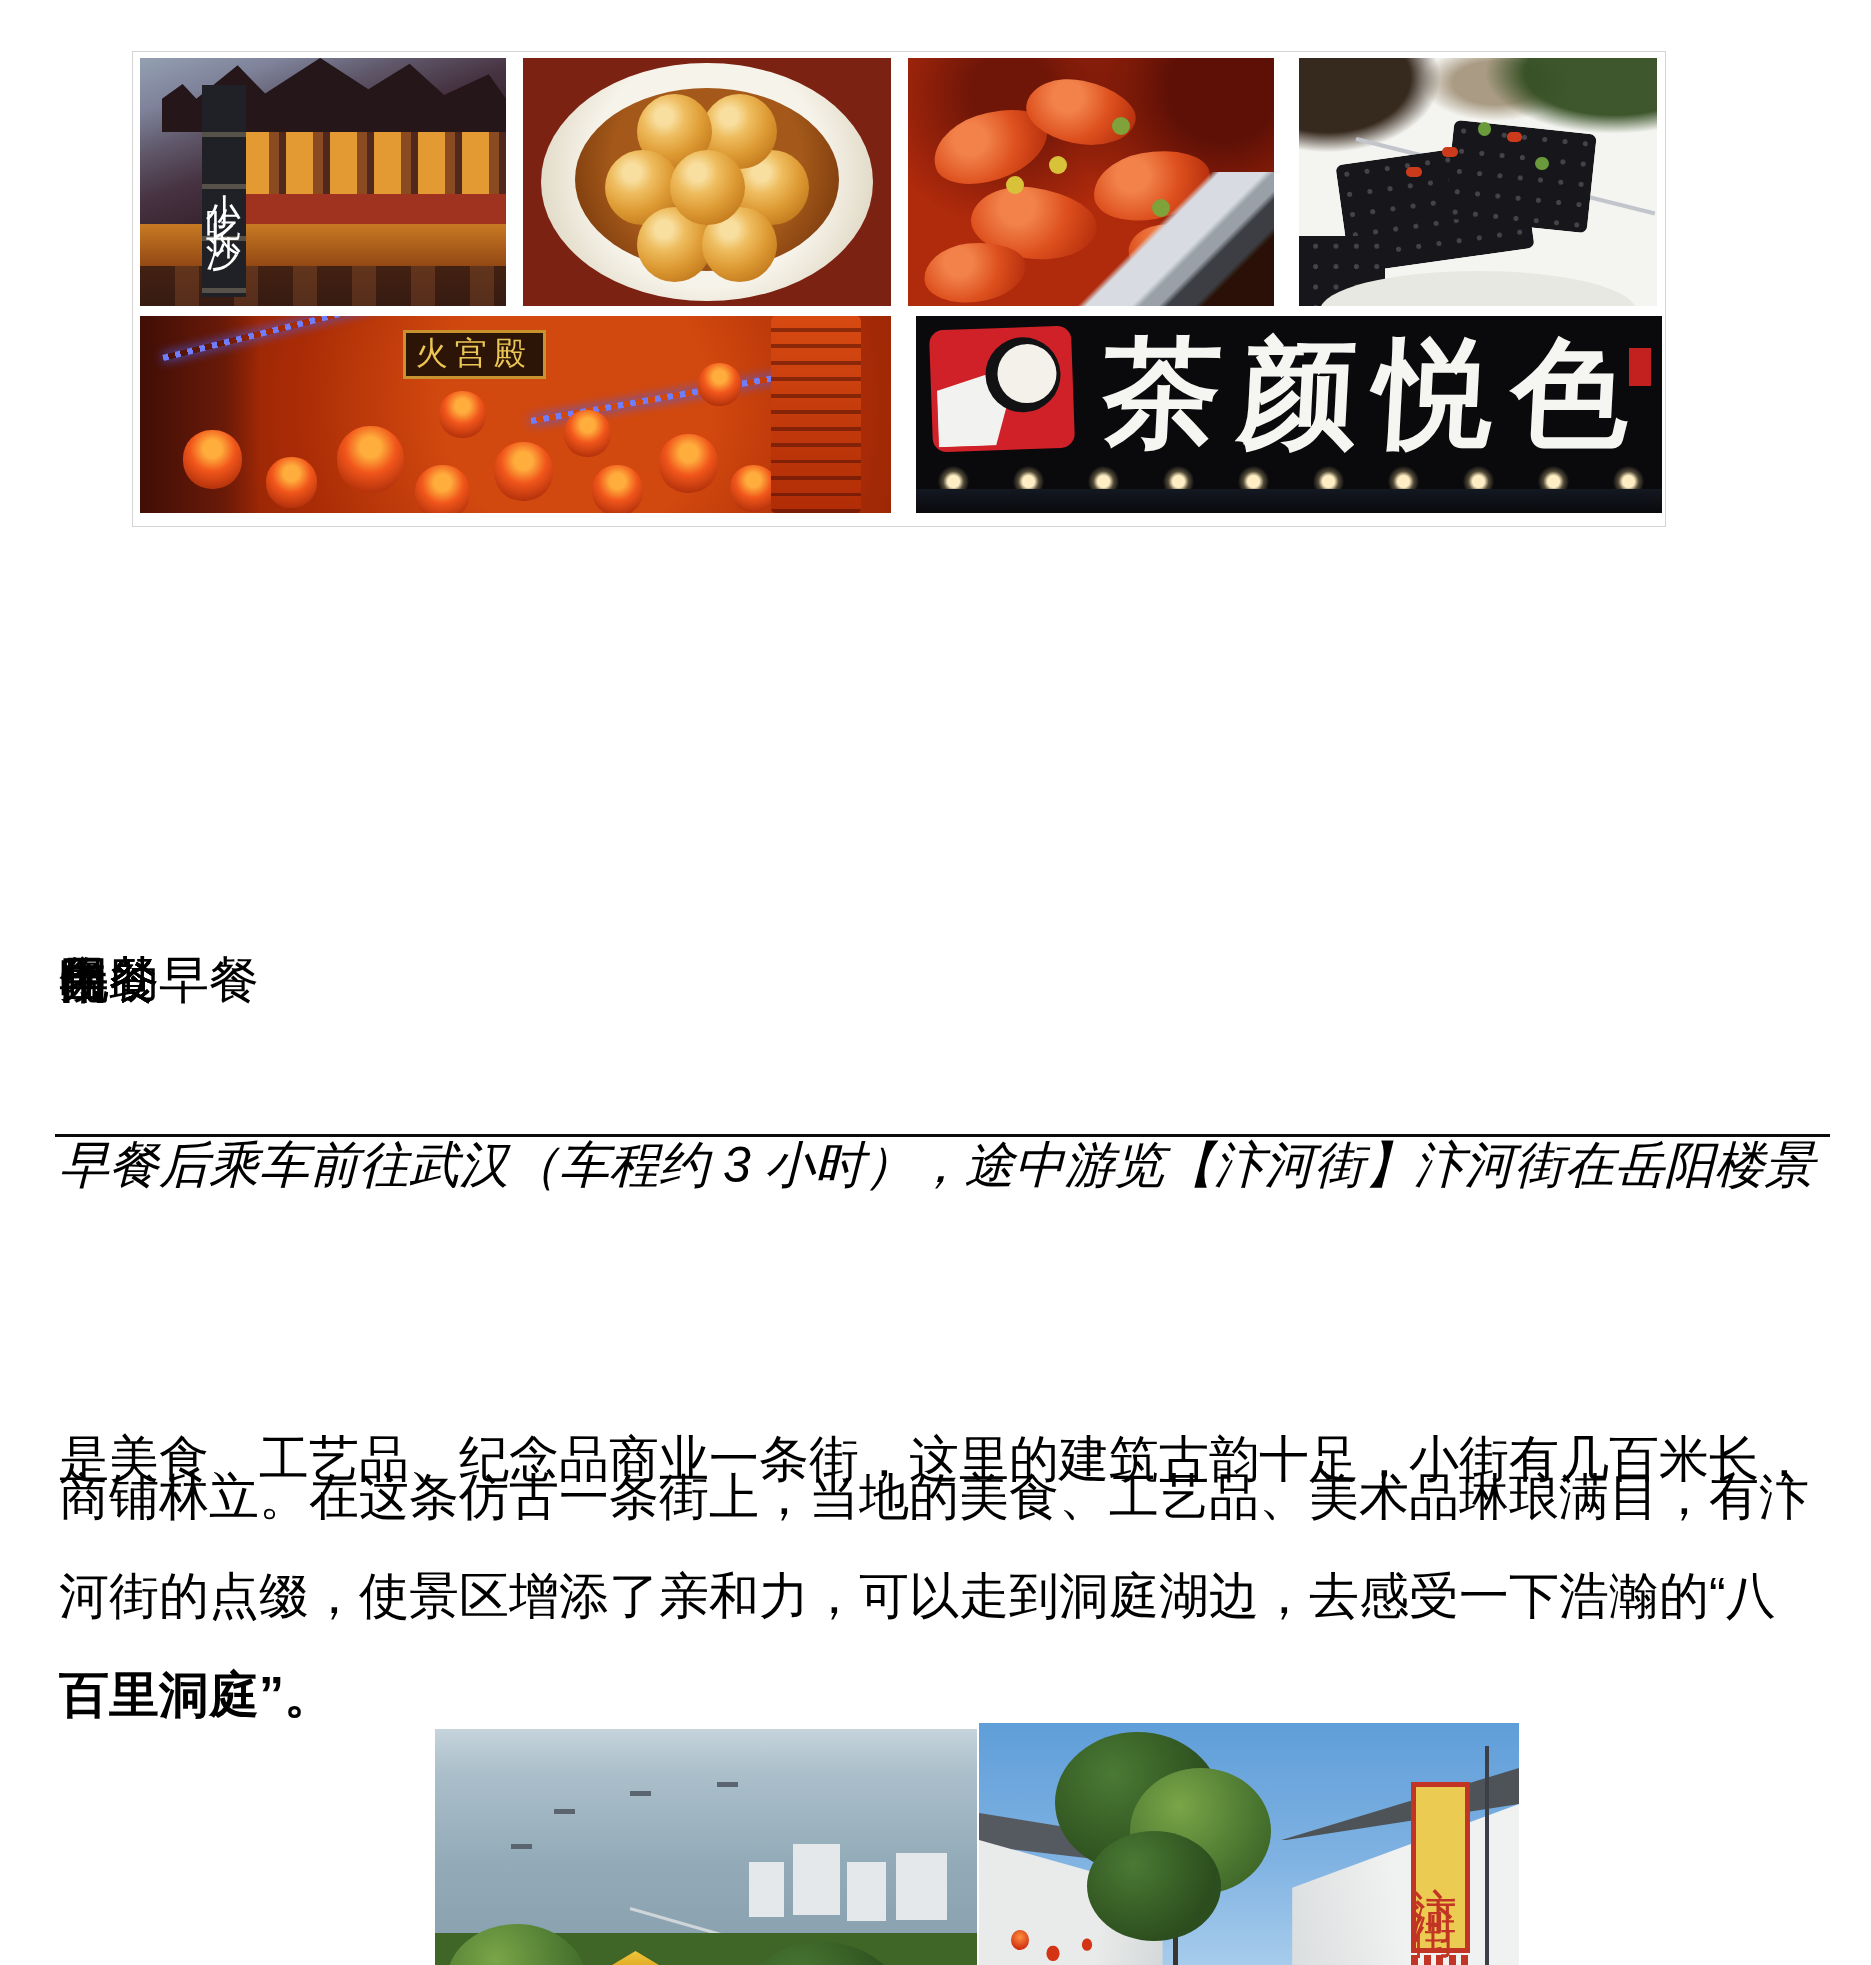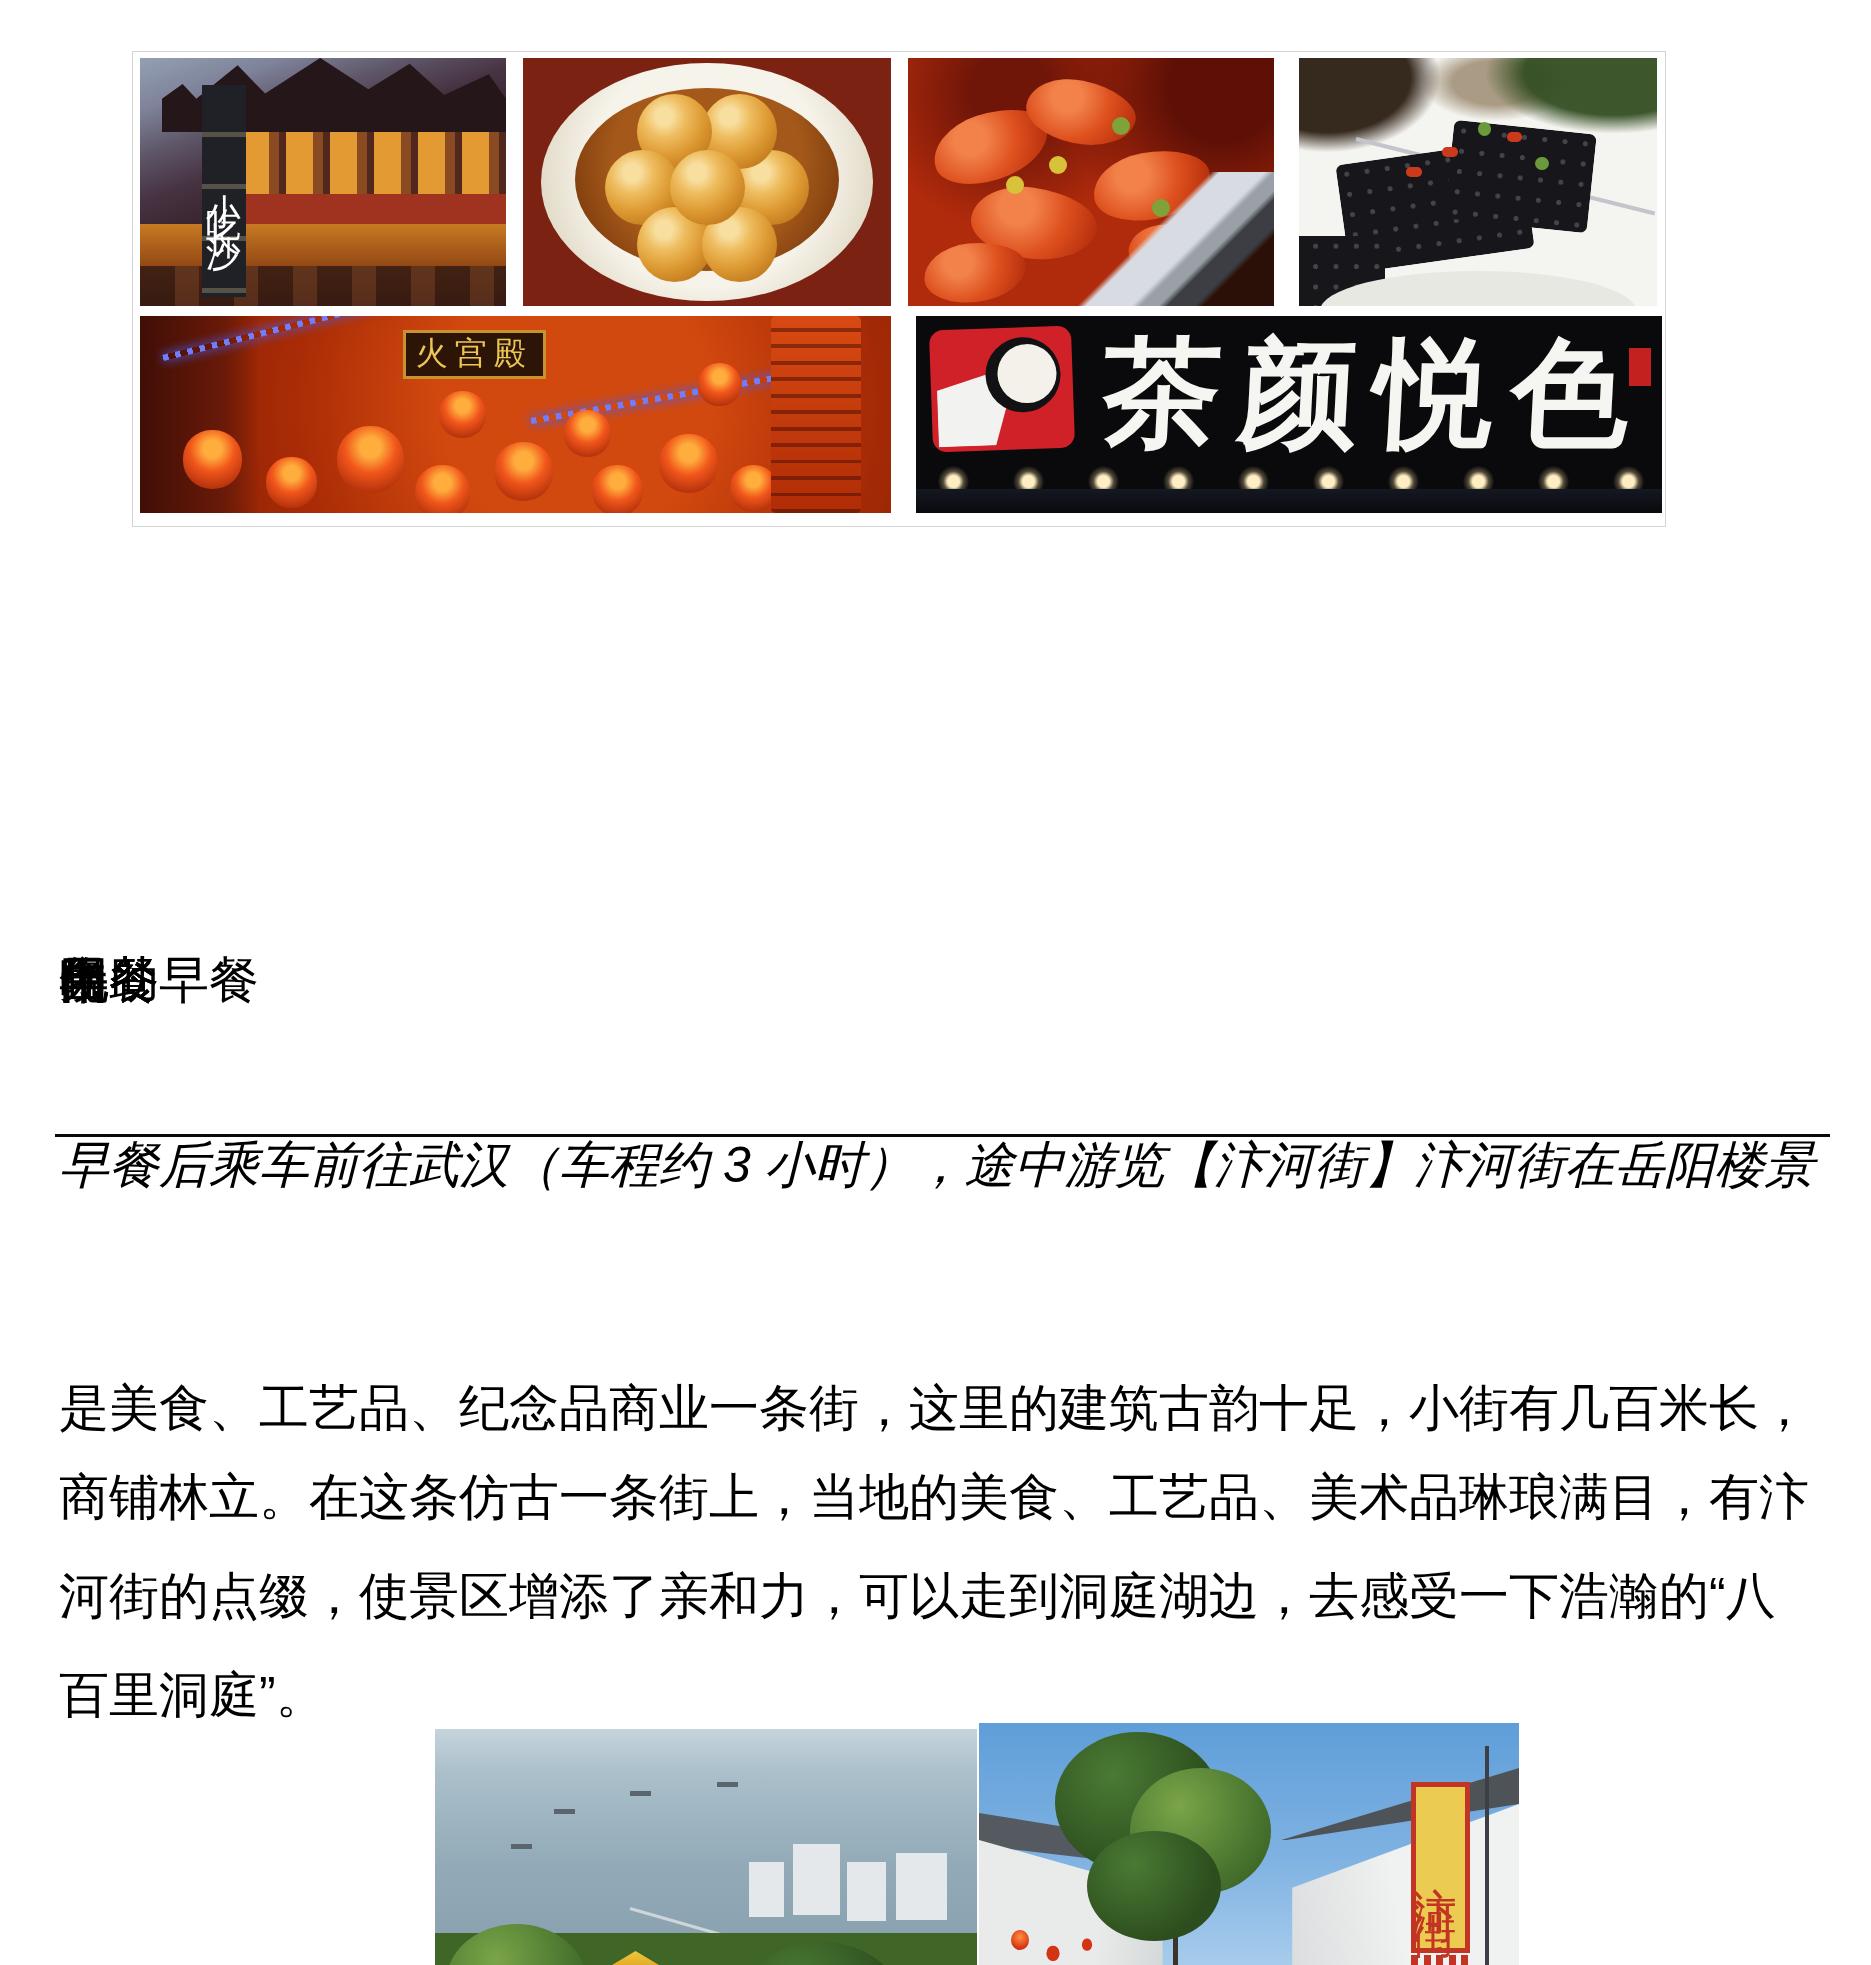--- a/index.html
+++ b/index.html
@@ -215,24 +215,24 @@
 
   <div class="tline meals-line" style="top:955px;">
     <span class="grp"><span>早餐</span><span> ： </span><span>自助早餐</span></span>
     <span class="grp"><span>午餐</span><span> ： </span><span>团餐</span></span>
     <span class="grp"><span>晚餐</span><span> ： </span><span>无</span></span>
   </div>
 
   <div class="divider"></div>
 
   <div class="tline body-line" style="top:1140px;font-style:italic;">早餐后乘车前往武汉（车程约 3 小时），途中游览【汴河街】汴河街在岳阳楼景</div>
-  <div class="tline body-line" style="top:1383px;">是美食、工艺品、纪念品商业一条街，这里的建筑古韵十足，小街有几百米长，</div>
+  <div class="tline body-line" style="top:1434px;">是美食、工艺品、纪念品商业一条街，这里的建筑古韵十足，小街有几百米长，</div>
   <div class="tline body-line" style="top:1472px;">商铺林立。在这条仿古一条街上，当地的美食、工艺品、美术品琳琅满目，有汴</div>
   <div class="tline body-line" style="top:1571px;">河街的点缀，使景区增添了亲和力，可以走到洞庭湖边，去感受一下浩瀚的“八</div>
-  <div class="tline body-line" style="top:1670px;">百里洞庭”。</div>
+  <div class="tline body-line" style="top:1670px;font-weight:bold;">百里洞庭”。</div>
 
   <div class="ml">
     <div class="ship" style="left:22%;top:18%;"></div>
     <div class="ship" style="left:36%;top:14%;"></div>
     <div class="ship" style="left:52%;top:12%;"></div>
     <div class="ship" style="left:14%;top:26%;"></div>
     <div class="bld" style="left:58%;top:30%;width:35px;height:55px;"></div>
     <div class="bld" style="left:66%;top:26%;width:47px;height:71px;"></div>
     <div class="bld" style="left:76%;top:30%;width:39px;height:59px;"></div>
     <div class="bld" style="left:85%;top:28%;width:51px;height:67px;"></div>

